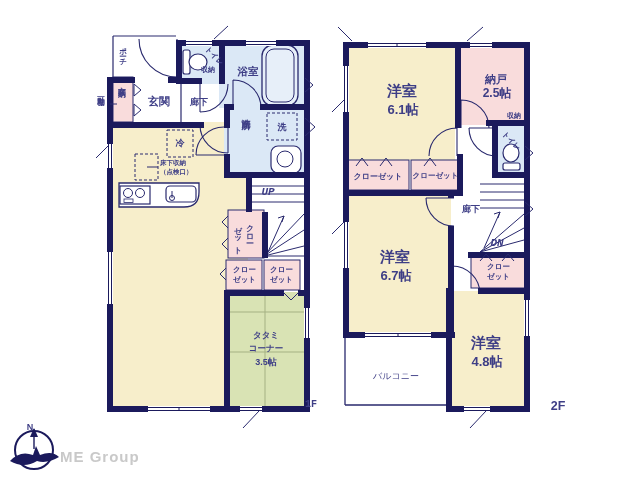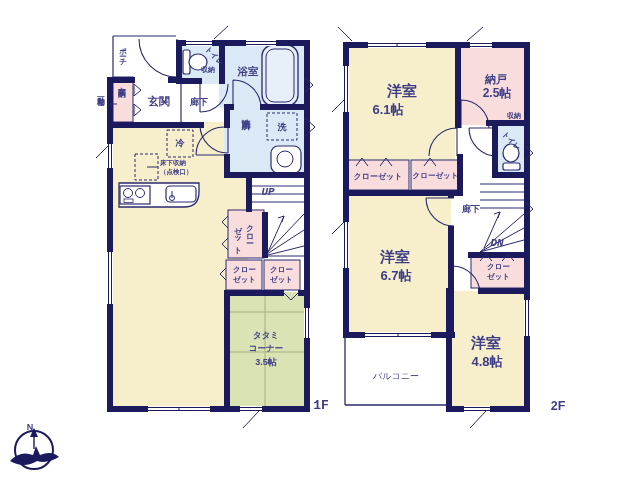--- a/index.html
+++ b/index.html
@@ -195,36 +195,37 @@
 <div class="lbl serifit" style="left:228px;top:186px;width:24px;font-size:11px;">UP</div>
 <div class="vlbl" style="left:245px;top:218px;font-size:8px;">クロー</div>
 <div class="vlbl" style="left:233px;top:221px;font-size:8px;">ゼット</div>
 <div class="lbl" style="left:229px;top:266px;width:31px;font-size:7.5px;">クロー</div>
 <div class="lbl" style="left:229px;top:276px;width:31px;font-size:7.5px;">ゼット</div>
 <div class="lbl" style="left:266px;top:266px;width:31px;font-size:7.5px;">クロー</div>
 <div class="lbl" style="left:266px;top:276px;width:31px;font-size:7.5px;">ゼット</div>
 <div class="lbl" style="left:240px;top:331px;width:52px;font-size:8.5px;">タタミ</div>
 <div class="lbl" style="left:240px;top:344px;width:52px;font-size:8.5px;">コーナー</div>
 <div class="lbl" style="left:240px;top:357px;width:52px;font-size:9px;">3.5帖</div>
-<div class="lbl" style="left:309px;top:399px;width:24px;font-size:13px;font-family:Liberation Mono, monospace;">1F</div>
+<div class="lbl" style="left:299px;top:399px;width:24px;font-size:10px;font-family:Liberation Mono, monospace;">1F</div>
 
 <div class="lbl" style="left:372px;top:82px;width:60px;font-size:15px;">洋室</div>
-<div class="lbl" style="left:357px;top:103px;width:62px;font-size:13px;">6.1帖</div>
+<div class="lbl" style="left:372px;top:103px;width:62px;font-size:13px;">6.1帖</div>
 <div class="lbl" style="left:474px;top:73px;width:44px;font-size:11px;">納戸</div>
 <div class="lbl" style="left:474px;top:87px;width:46px;font-size:12px;">2.5帖</div>
 <div class="lbl" style="left:501px;top:112px;width:26px;font-size:7px;">収納</div>
 <div class="lbl rot45" style="left:496px;top:137px;width:30px;font-size:7.5px;">トイレ</div>
 <div class="lbl" style="left:458px;top:204px;width:26px;font-size:9px;">廊下</div>
 <div class="lbl serifit" style="left:456px;top:237px;width:26px;font-size:11px;">DN</div>
 <div class="lbl" style="left:347px;top:172px;width:62px;font-size:8px;">クローゼット</div>
 <div class="lbl" style="left:411px;top:172px;width:49px;font-size:7.5px;">クローゼット</div>
 <div class="lbl" style="left:365px;top:248px;width:60px;font-size:15px;">洋室</div>
 <div class="lbl" style="left:365px;top:269px;width:62px;font-size:13px;">6.7帖</div>
 <div class="lbl" style="left:482px;top:263px;width:33px;font-size:7.5px;">クロー</div>
 <div class="lbl" style="left:482px;top:273px;width:33px;font-size:7.5px;">ゼット</div>
 <div class="lbl" style="left:456px;top:334px;width:60px;font-size:15px;">洋室</div>
 <div class="lbl" style="left:456px;top:355px;width:62px;font-size:13px;">4.8帖</div>
 <div class="lbl" style="left:366px;top:371px;width:60px;font-size:9px;font-weight:normal;">バルコニー</div>
 <div class="lbl" style="left:530px;top:399px;width:24px;font-size:12.5px;padding-left:16px;">2F</div>
 
 <div class="lbl" style="left:24px;top:422px;width:12px;font-size:9px;">N</div>
+<div class="logo" style="left:60px;top:448px;font-size:15px;">ME Group</div>
 
 </div>
 
 </body></html>

